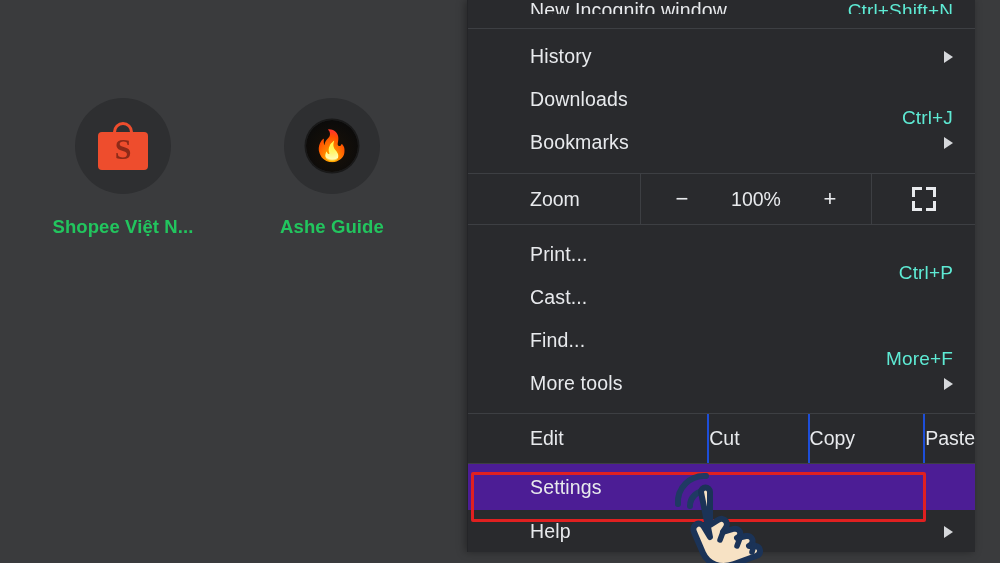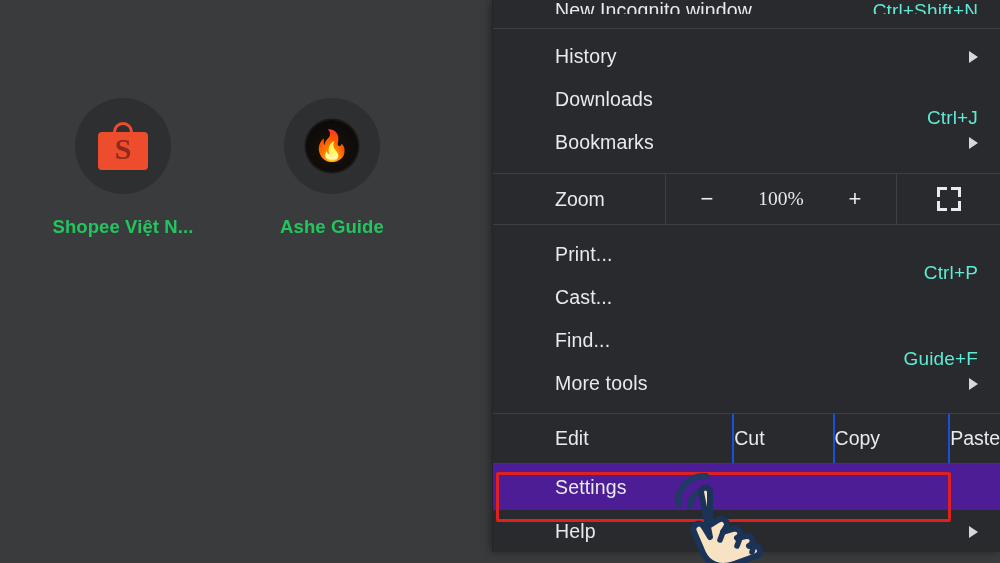--- a/index.html
+++ b/index.html
@@ -52,21 +52,21 @@
   .ashe-emb {
     width:52px; height:52px; border-radius:50%;
     background:radial-gradient(circle at 50% 58%, #1a1208 0%, #0c0b0a 70%, #070707 100%);
     display:flex; align-items:center; justify-content:center;
     box-shadow:0 0 0 1.5px #191919;
   }
   .ashe-flame { font-size:30px; line-height:1; filter:saturate(1.3); }
 
   
   #menu {
-    position:absolute; left:492px; top:0; width:508px; height:552px;
+    position:absolute; left:467px; top:0; width:508px; height:552px;
     background:#292a2d;
     border-left:1px solid #242528;
     box-shadow:-2px 0 8px rgba(0,0,0,.35);
   }
   .mi {
     position:relative; display:flex; align-items:center;
     height:43px; padding-left:62px; padding-right:22px;
     color:#e8eaed; font-size:19.5px; letter-spacing:.15px;
     cursor:default;
   }
@@ -96,21 +96,21 @@
   .zoom-label { padding-left:62px; width:172px; }
   .zoom-ctl {
     display:flex; align-items:center; justify-content:center;
     flex:1; height:50px; border-left:1px solid #3d3f43;
     gap:0;
   }
   .zoom-ctl .minus, .zoom-ctl .plus {
     width:56px; text-align:center; font-size:22px; color:#e8eaed;
     cursor:default;
   }
-  .zoom-ctl .pct { width:92px; text-align:center; font-size:19.5px;font-family:Liberation Serif, serif; }
+  .zoom-ctl .pct { width:92px; text-align:center; font-size:19.5px; }
   .zoom-full {
     width:104px; height:50px; border-left:1px solid #3d3f43;
     display:flex; align-items:center; justify-content:center;
   }
   .fs-icon { position:relative; width:24px; height:24px; }
   .fs-icon i {
     position:absolute; width:10px; height:10px; border:3.5px solid #e8eaed;
   }
   .fs-icon i:nth-child(1){ left:0; top:0; border-right:none; border-bottom:none; }
   .fs-icon i:nth-child(2){ right:0; top:0; border-left:none; border-bottom:none; }
@@ -226,21 +226,21 @@
       <span>Print...</span>
       <span class="accel">Ctrl+P</span>
     </div>
 
     <div class="mi">
       <span>Cast...</span>
     </div>
 
     <div class="mi">
       <span>Find...</span>
-      <span class="accel">Guide+F</span>
+      <span class="accel">More+F</span>
     </div>
 
     <div class="mi">
       <span>More tools</span>
       <span class="caret"></span>
     </div>
 
     <div class="sep" style="margin:8px 0 0 0;"></div>
 
     <div class="edit-row">

